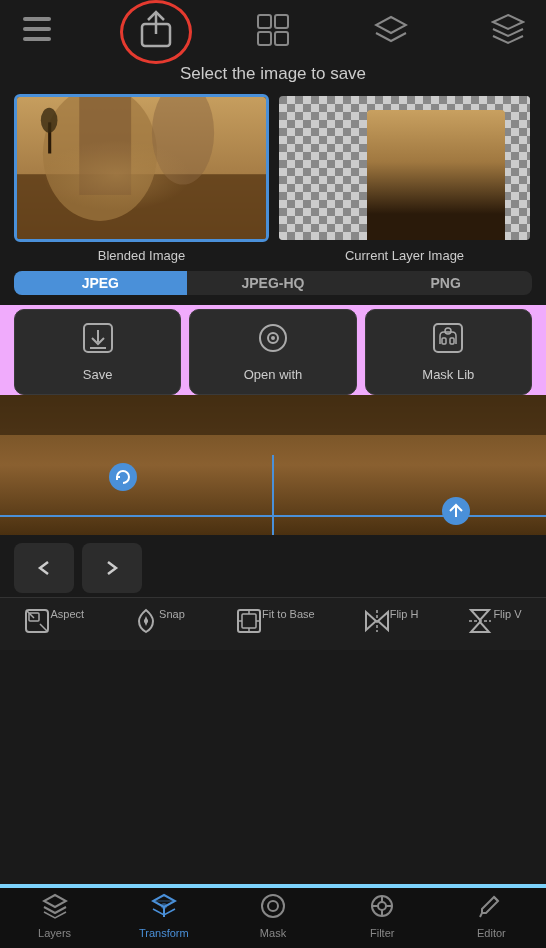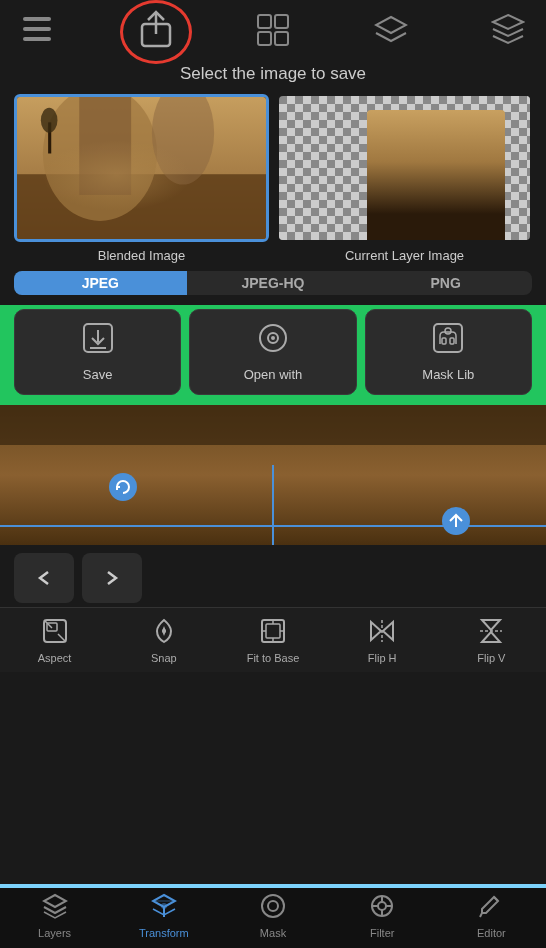--- a/index.html
+++ b/index.html
@@ -147,22 +147,22 @@
     }
     .format-tab:not(.active) {
       color: #aaa;
       text-align: right;
     }
 
     
     .action-buttons {
       display: flex;
       gap: 8px;
-      padding: 4px 14px 10px;
-      background: #22c55e;
+      padding: 4px 14px 0;
+      background: #f0abfc;
     }
     .action-btn {
       flex: 1;
       background: #2c2c2c;
       border-radius: 10px;
       display: flex;
       flex-direction: column;
       align-items: center;
       justify-content: center;
       padding: 12px 6px;
@@ -264,22 +264,22 @@
     .tool-bar {
       display: flex;
       align-items: center;
       justify-content: space-around;
       background: #1e1e1e;
       padding: 6px 0 4px;
       border-top: 1px solid #333;
     }
     .tool-item {
       display: flex;
-      flex-direction: column;
-      align-items: center;
+      flex-direction: row;
+      align-items: flex-start;
       cursor: pointer;
       padding: 4px 8px;
       min-width: 70px;
     }
     .tool-item .tool-icon {
       font-size: 22px;
       color: #aaa;
       margin-bottom: 2px;
     }
     .tool-item .tool-label {

